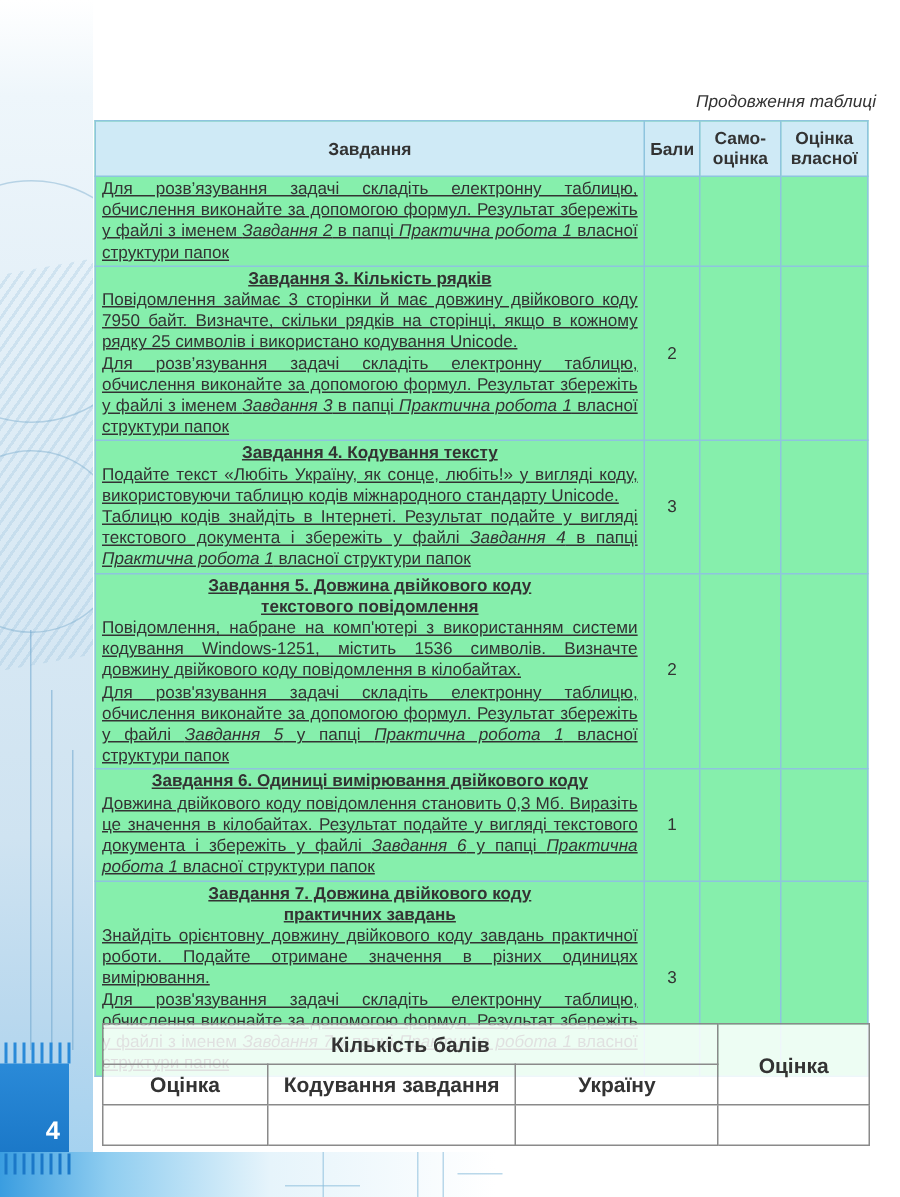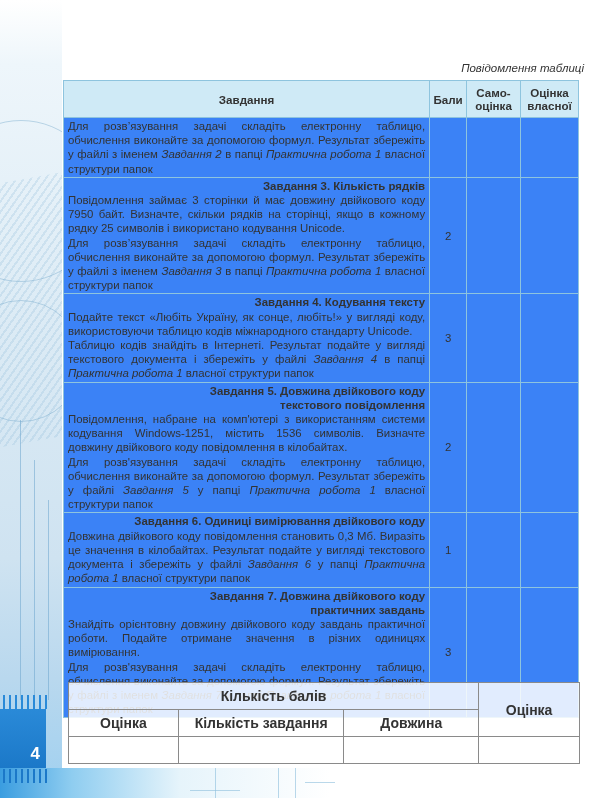--- a/index.html
+++ b/index.html
@@ -41,30 +41,30 @@
   }
   .bottom-trace { position:absolute; background: rgba(140,190,220,0.6); }
 
   .continuation {
     position: absolute; top: 62px; right: 16px;
     font-style: italic; font-size: 11.5px; color: #333;
   }
   table.main {
     position: absolute; left: 63px; top: 80px; width: 516px;
     border-collapse: collapse; font-size: 11.4px; line-height: 14.2px;
-    background: #3b82f6;
+    background: #86efac;
   }
   table.main th, table.main td { border: 1px solid #8ec4de; vertical-align: middle; }
   table.main th {
     background: #cfeaf6; font-weight: bold; color: #333; font-size: 11.6px;
     height: 34px; text-align: center; line-height: 13px;
   }
-  table.main td.task { padding: 1px 4px 1px 4px; text-align: justify; }
+  table.main td.task { padding: 1px 4px 1px 4px; text-align: justify; text-decoration: underline; }
   table.main td.pts { text-align: center; }
-  .task-title { font-weight: bold; text-align: right; display: block; }
+  .task-title { font-weight: bold; text-align: center; display: block; }
   .it { font-style: italic; }
 
   table.summary {
     position: absolute; left: 68px; top: 682px; width: 512px;
     border-collapse: collapse; font-size: 14px; color: #333;
   }
   table.summary th, table.summary td { border: 1px solid #8a8a8a; text-align: center; }
   table.summary th { font-weight: bold; height: 24px; background: rgba(255,255,255,0.85); }
   table.summary td { height: 24px; }
 </style>
@@ -101,21 +101,21 @@
     <span style="background:#1b78c8"></span>
     <span style="background:#1b78c8"></span>
 </div>
 <div class="bottom-trace" style="left:215px;top:768px;width:1px;height:30px;"></div>
 <div class="bottom-trace" style="left:278px;top:768px;width:1px;height:30px;"></div>
 <div class="bottom-trace" style="left:295px;top:768px;width:1px;height:30px;"></div>
 <div class="bottom-trace" style="left:190px;top:790px;width:50px;height:1px;"></div>
 <div class="bottom-trace" style="left:305px;top:782px;width:30px;height:1px;"></div>
 <div class="page-num">4</div>
 
-<div class="continuation">Повідомлення таблиці</div>
+<div class="continuation">Продовження таблиці</div>
 
 <table class="main">
   <colgroup>
     <col style="width:367px">
     <col style="width:37px">
     <col style="width:54px">
     <col style="width:58px">
   </colgroup>
   <thead>
     <tr>
@@ -178,22 +178,22 @@
     <col style="width:135px">
     <col style="width:101px">
   </colgroup>
   <tbody>
       <tr>
     <th colspan="3">Кількість балів</th>
     <th rowspan="2">Оцінка</th>
   </tr>
   <tr>
     <th>Оцінка</th>
-    <th>Кількість завдання</th>
-    <th>Довжина</th>
+    <th>Кодування завдання</th>
+    <th>Україну</th>
   </tr>
   <tr>
     <td></td>
     <td></td>
     <td></td>
     <td></td>
   </tr>
 </tbody>
   </table>
 

